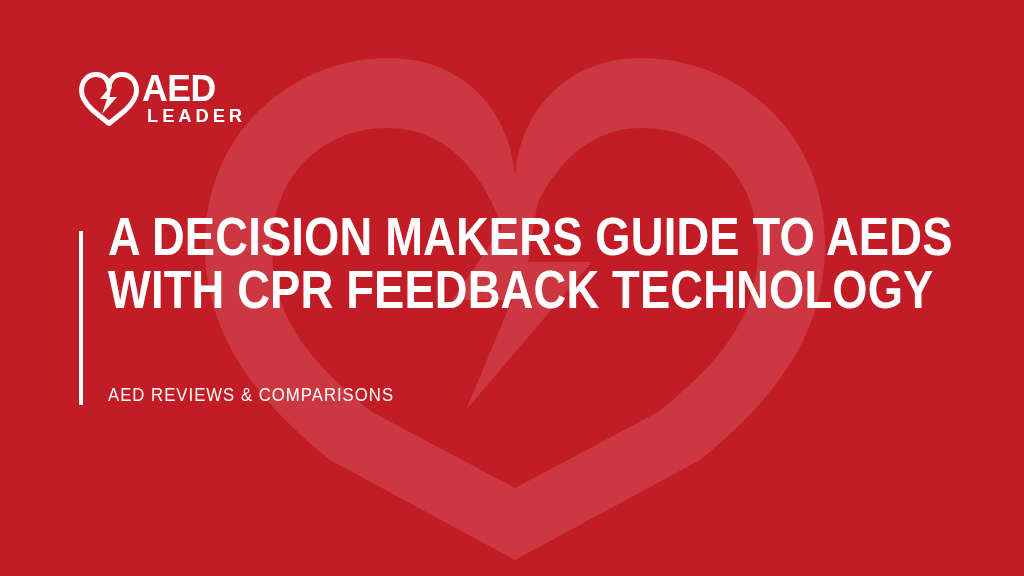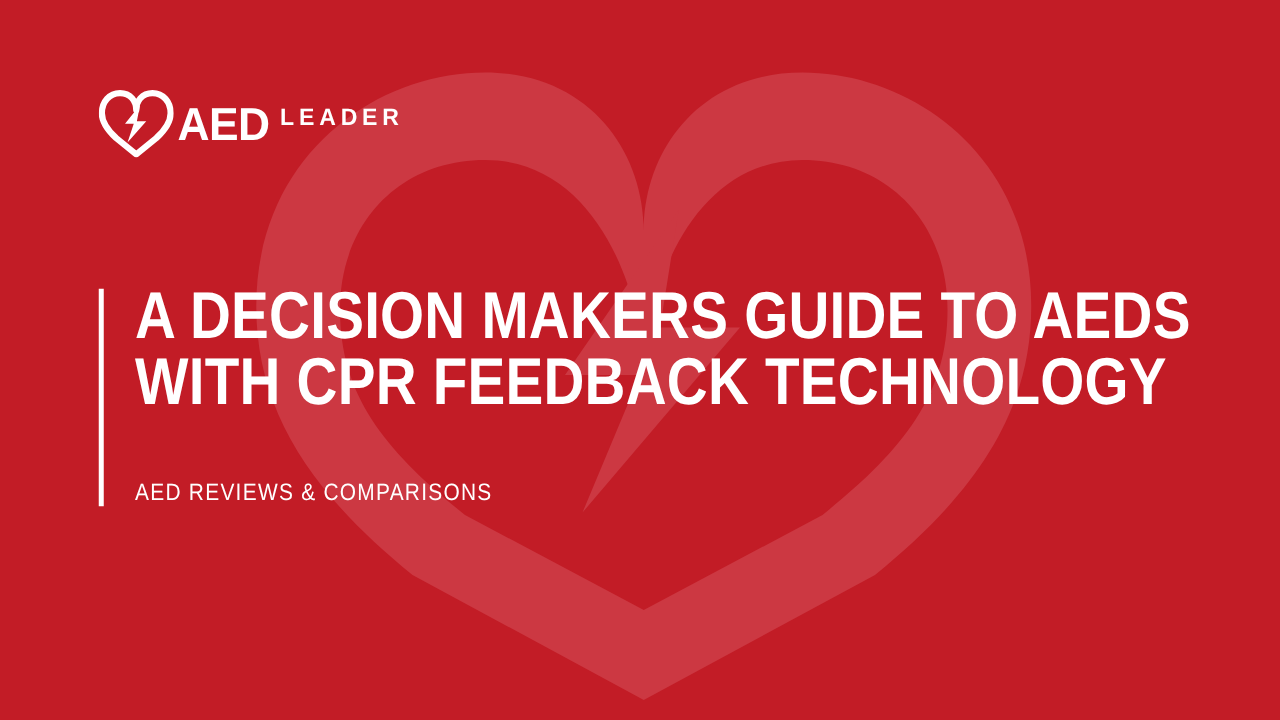--- a/index.html
+++ b/index.html
@@ -47,21 +47,21 @@
   #logo-mark {
     width: 60px;
     height: 54px;
     display: block;
     flex: 0 0 auto;
   }
 
   #logo-words {
     margin-left: 3px;
     display: flex;
-    flex-direction: row;
+    flex-direction: column;
     justify-content: center;
     padding-top: 2px;
   }
 
   #logo-aed {
     font-family: "Liberation Sans", sans-serif;
     font-weight: bold;
     font-size: 37px;
     line-height: 0.86;
     color: #FFFFFF;
@@ -89,21 +89,21 @@
     top: 231px;
     width: 4px;
     height: 174px;
     background: #FFFFFF;
   }
 
   
   #headline-block {
     position: absolute;
     left: 108px;
-    top: 226px;
+    top: 210px;
     width: 860px;
   }
 
   .headline-line {
     font-family: "Liberation Sans Narrow", "Liberation Sans", sans-serif;
     font-weight: bold;
     font-size: 53px;
     line-height: 53px;
     color: #FFFFFF;
     white-space: nowrap;

